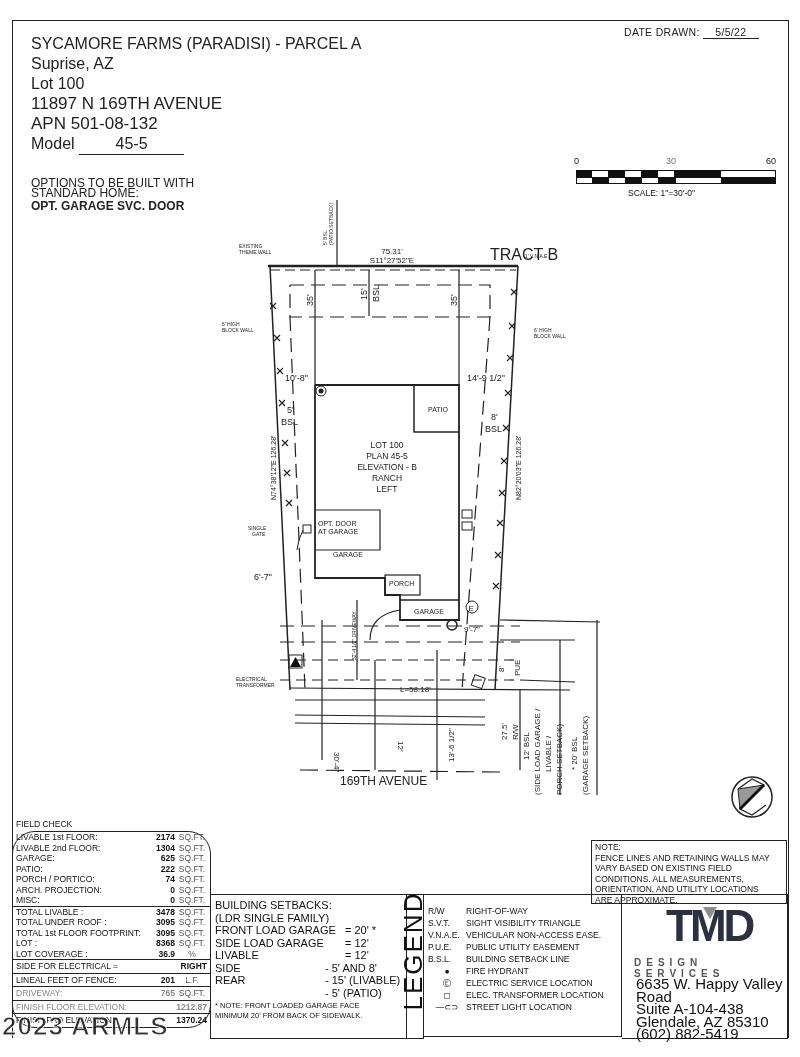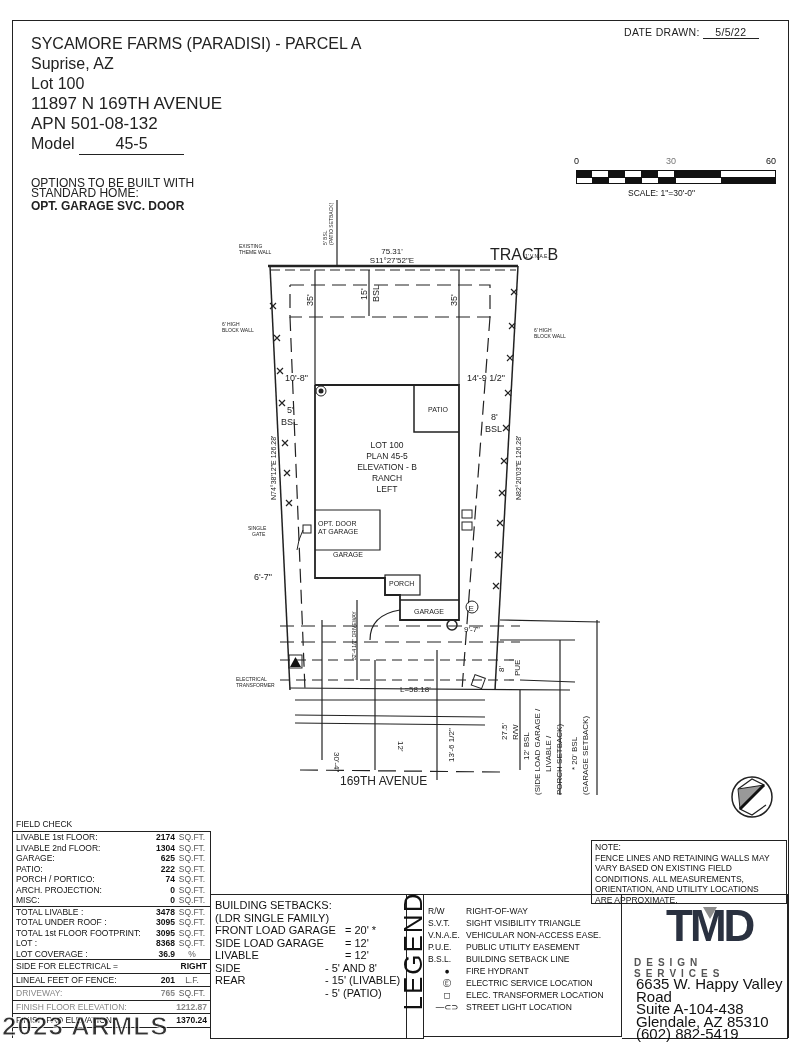--- a/index.html
+++ b/index.html
@@ -231,21 +231,21 @@
 
   <g transform="translate(752,797)">
     <circle r="20" fill="none" stroke="#222" stroke-width="1.5"></circle>
     <path d="M-14,-8 L0,-18 L12,-12 L-12,12 L0,18 L14,8" fill="none" stroke="#222" stroke-width="1.2"></path>
     <path d="M-14,-8 L12,-12 L-12,12 Z" fill="#999" stroke="#222"></path>
     <line x1="-12" y1="12" x2="12" y2="-12" stroke="#111" stroke-width="3"></line>
   </g>
 </svg>
 
 <div class="abs fc-title" style="left:16px;top:819px;">FIELD CHECK</div>
-<div class="tbl" style="left:12px;top:831px;width:197px;">
+<div class="tbl" style="left:12px;top:831px;width:197px;border-radius:23px;">
   <div id="area-rows">
       <div class="row">
         <span>LIVABLE 1st FLOOR:</span>
         <span><span class="val">2174</span><span class="unit">SQ.FT.</span></span>
       </div>
       <div class="row">
         <span>LIVABLE 2nd FLOOR:</span>
         <span><span class="val">1304</span><span class="unit">SQ.FT.</span></span>
       </div>
       <div class="row">
@@ -337,20 +337,24 @@
         </div>
         <div class="r">
           <span class="k" style="width: 110px;">REAR</span>
           <span>- 15' (LIVABLE)</span>
         </div>
         <div class="r">
           <span class="k" style="width: 110px;"></span>
           <span>- 5' (PATIO)</span>
         </div>
       </div>
+    <div style="font-size:7.5px;line-height:9.5px;margin-top:2px;">
+      <div>* NOTE: FRONT LOADED GARAGE FACE</div>
+        <div>MINIMUM 20' FROM BACK OF SIDEWALK.</div>
+    </div>
   </div>
 </div>
 
 <div class="abs" style="left:405px;top:894px;width:18px;height:143px;border:1px solid #222;border-left:none;">
   <div class="abs legend-word" style="left:-37px;top:55px;width:90px;text-align:center;">LEGEND</div>
 </div>
 <div class="abs leg" style="left:424px;top:894px;width:198px;height:143px;border:1px solid #222;border-left:none;padding:10px 4px 0 4px;box-sizing:border-box;">
   <div id="legend-rows">
       <div class="r">
         <span class="k">R/W</span>

